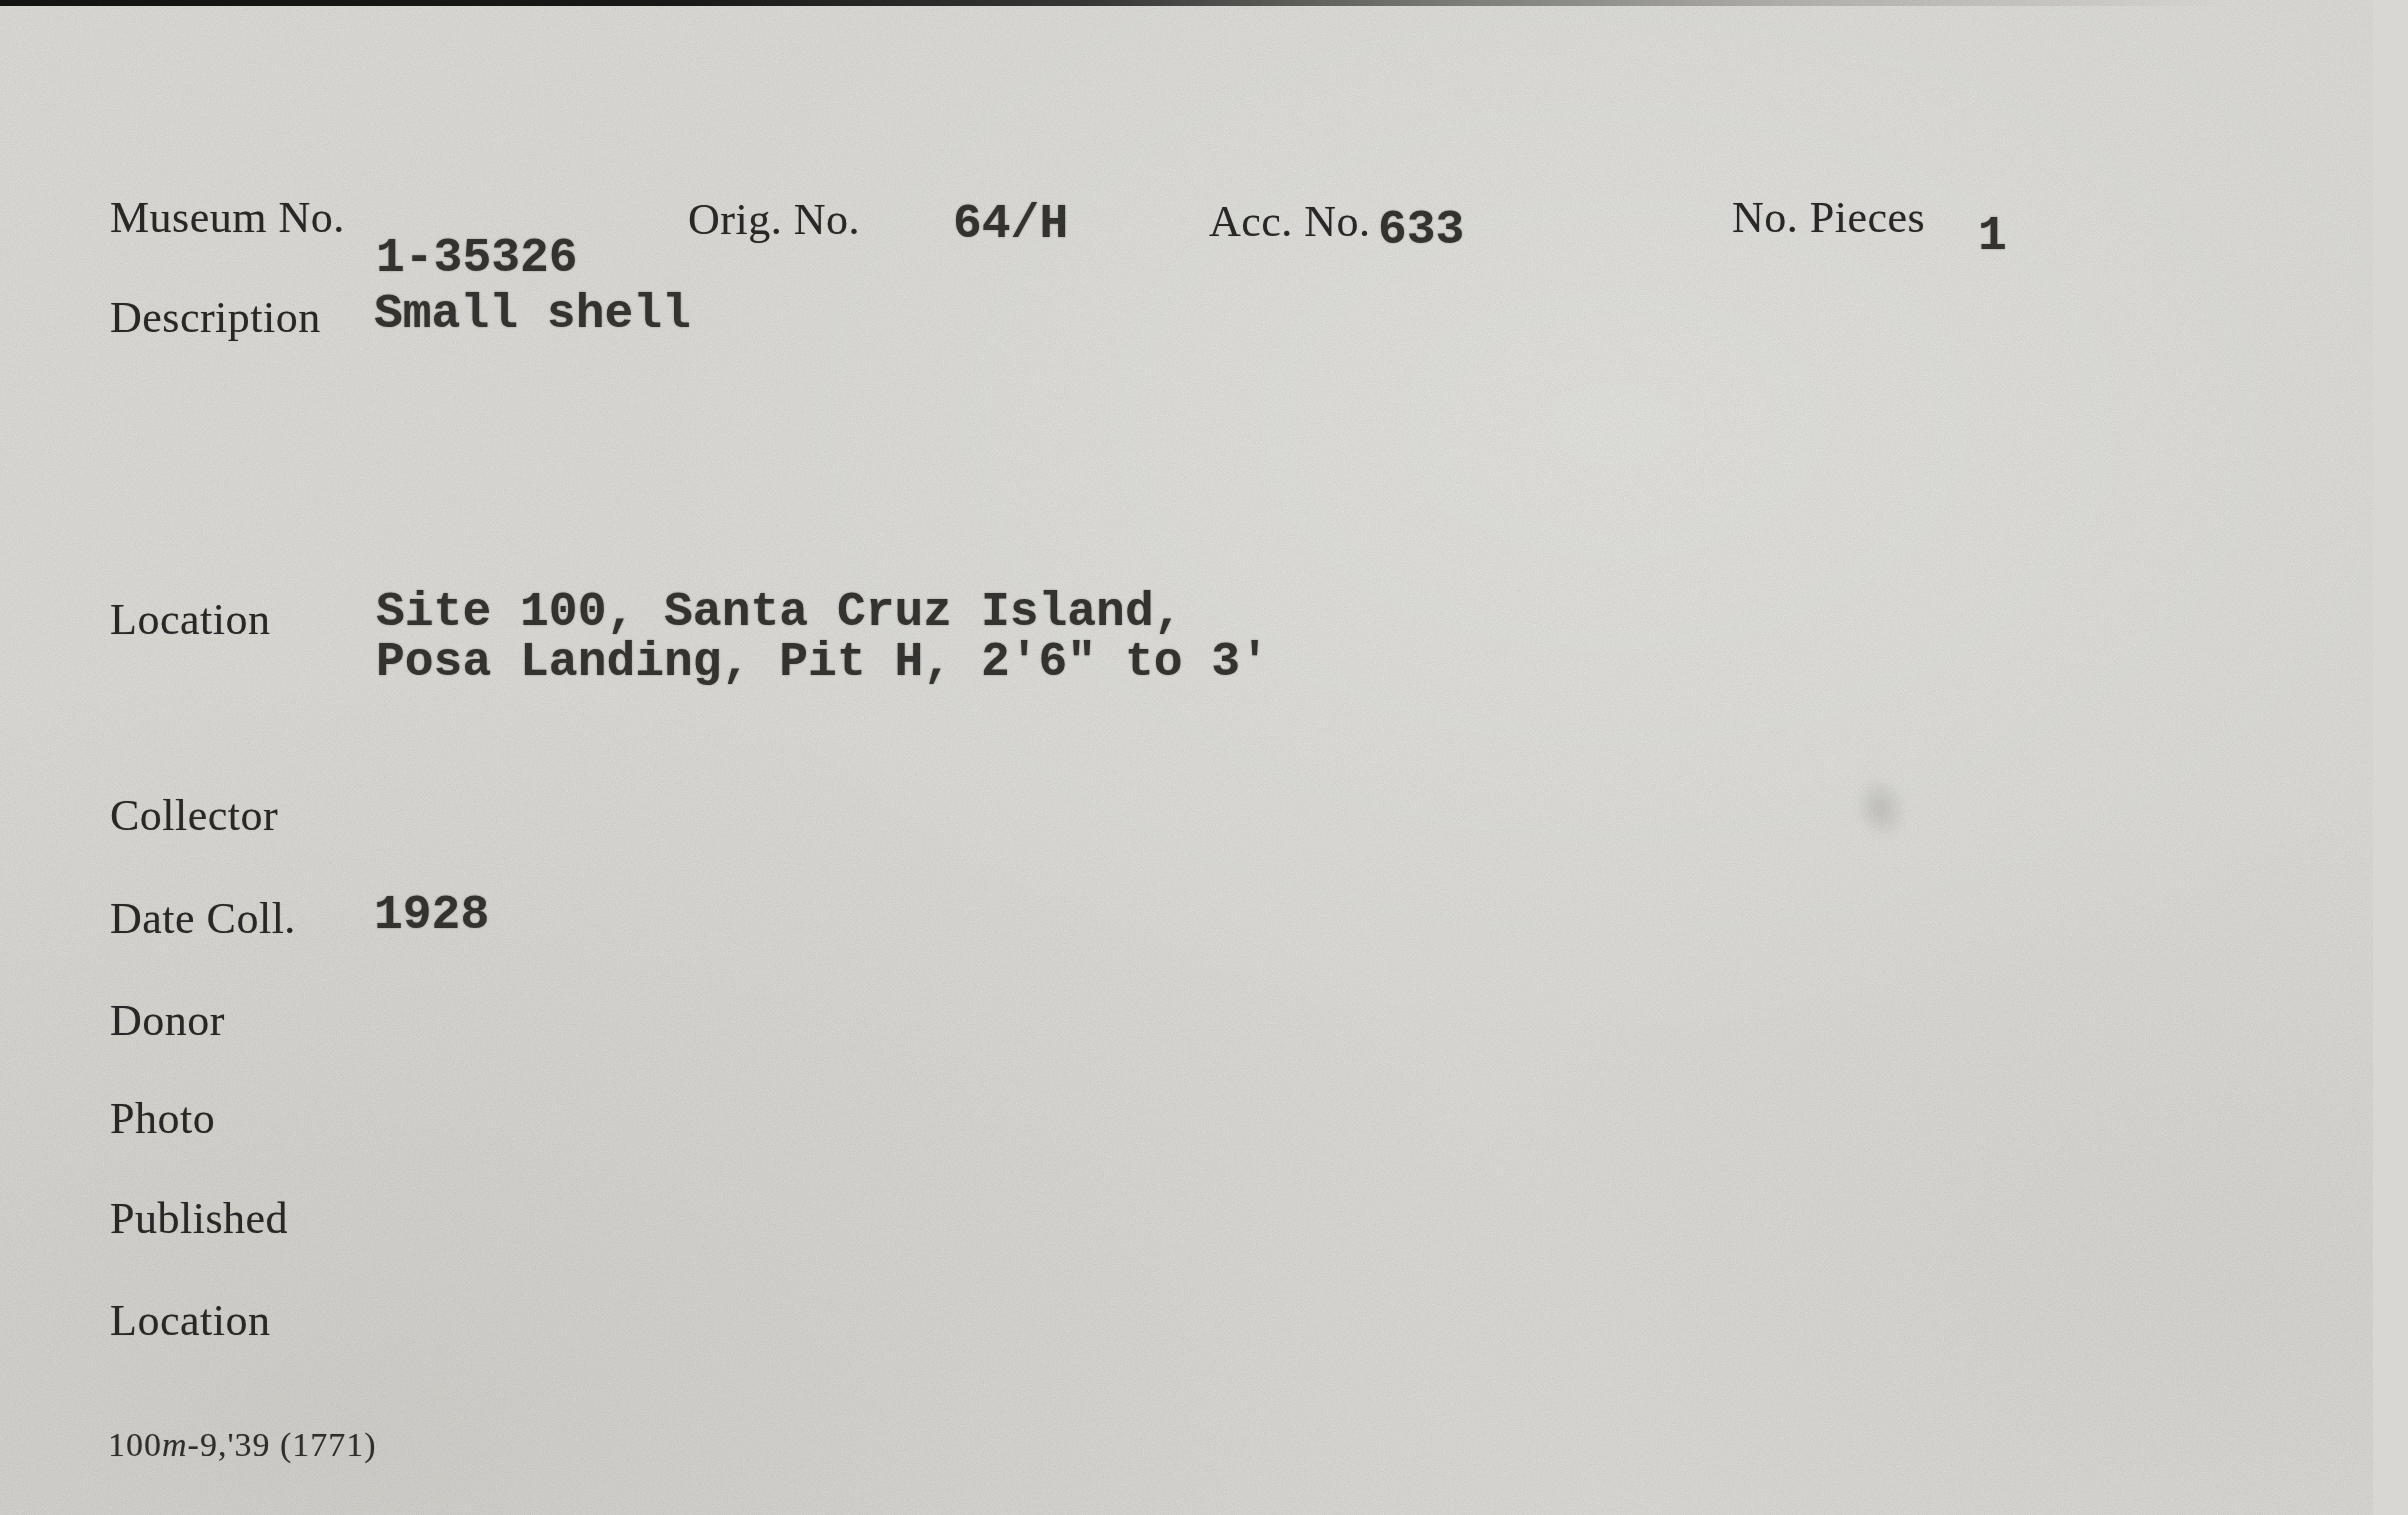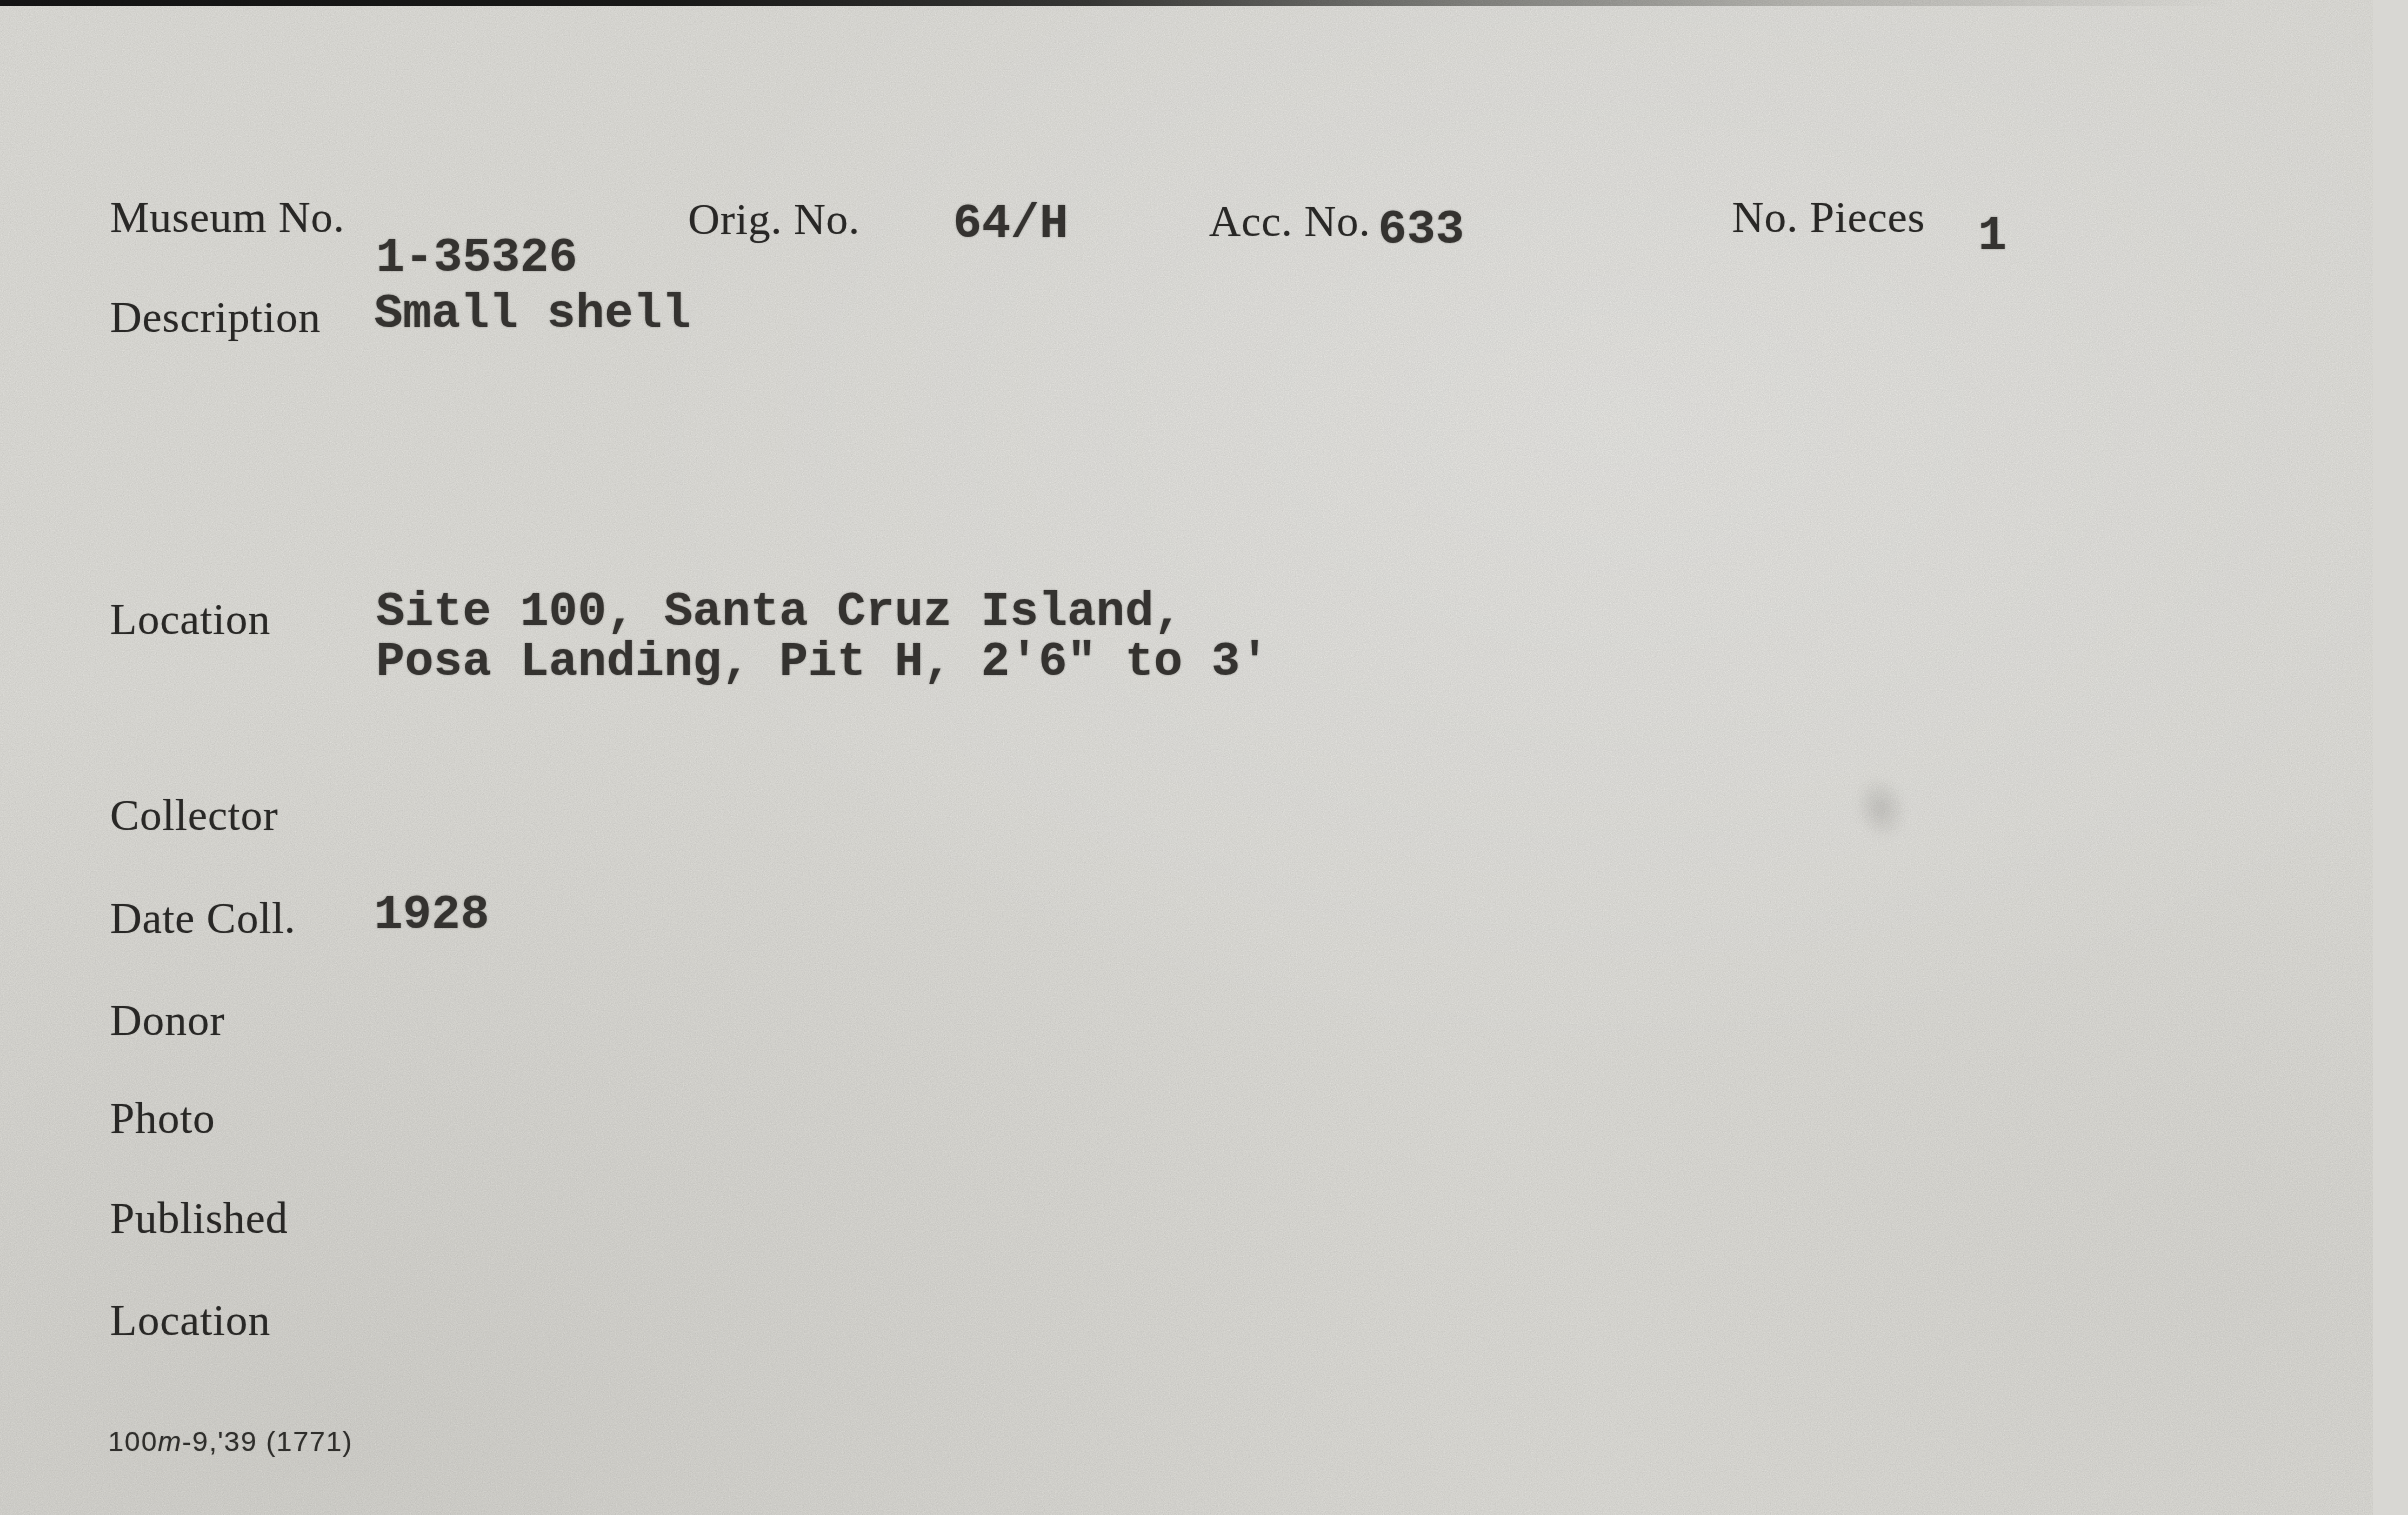--- a/index.html
+++ b/index.html
@@ -43,22 +43,22 @@
     font-weight: bold;
     font-size: 48px;
     line-height: 1.0;
     color: #3a3835;
     text-shadow: 0 0 2px rgba(58,55,52,0.45);
     white-space: pre;
   }
   .form-number {
     position: absolute;
     left: 108px; top: 1428px;
-    font-family: Liberation Sans, sans-serif;
-    font-size: 28px;
+    font-family: Liberation Serif, serif;
+    font-size: 34px;
     line-height: 1.0;
     color: #343330;
     letter-spacing: 1px;
     text-shadow: 0 0 1px rgba(52,51,48,0.35);
     white-space: pre;
   }
   .form-number em { font-style: italic; }
   .smudge {
     position: absolute;
     left: 1845px; top: 762px;

